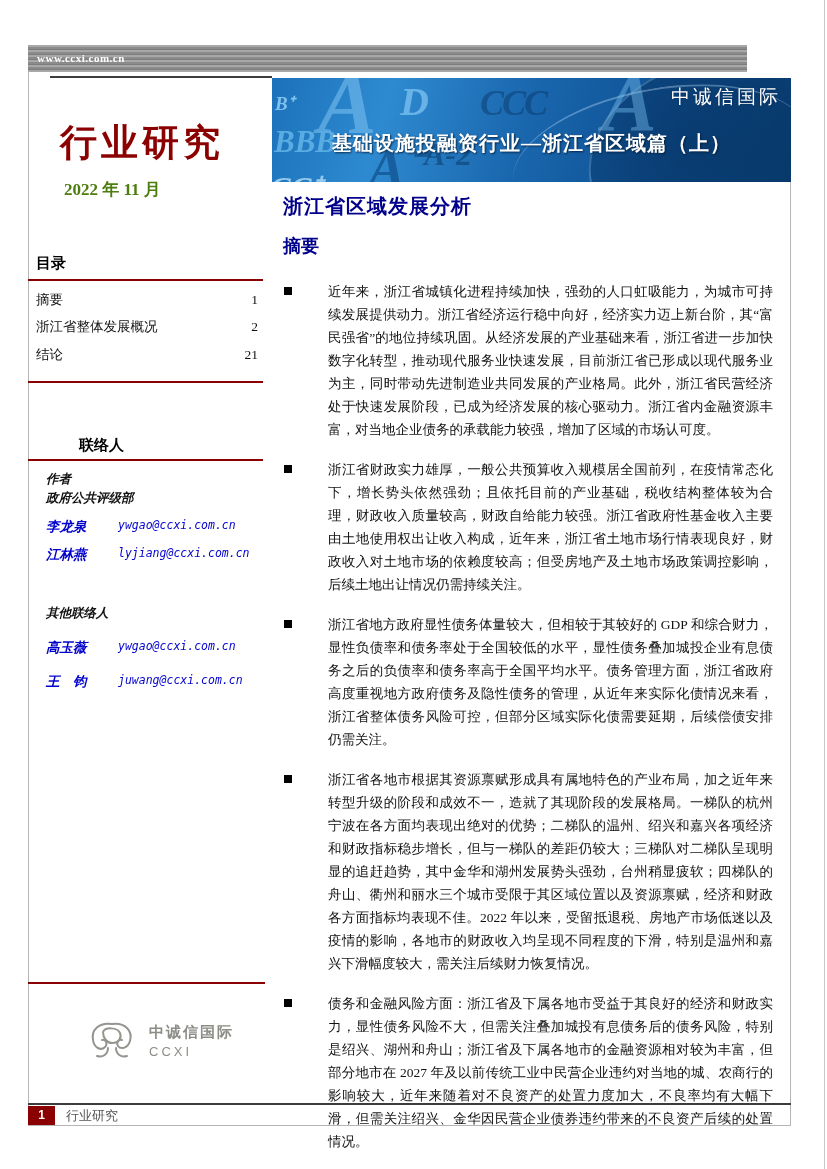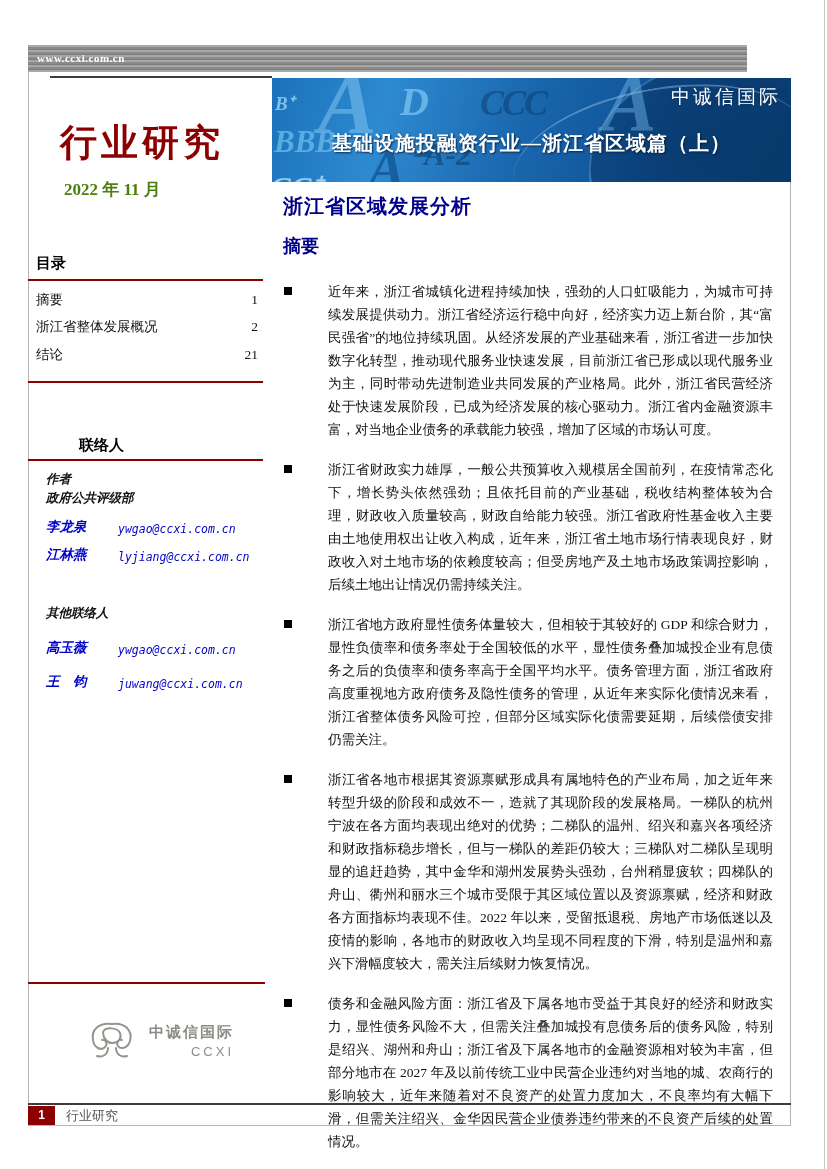--- a/index.html
+++ b/index.html
@@ -52,21 +52,21 @@
   .rl1{left:28px;top:279px;width:235px;}
   .rl2{left:28px;top:381px;width:235px;}
   .rl3{left:28px;top:459px;width:235px;}
   .rl4{left:28px;top:982px;width:237px;}
   .toc-list{position:absolute;left:36px;top:286px;width:222px;}
   .toc-row{display:flex;justify-content:space-between;font-size:13.5px;color:#111;height:27.5px;
           align-items:center;}
   .contacts-title{position:absolute;left:36px;top:436px;font-size:15px;font-weight:bold;color:#000;margin-left:43px;}
   .contacts{position:absolute;left:46px;top:470px;width:215px;font-size:12.5px;font-style:italic;}
   .c-bold{font-weight:bold;color:#111;font-size:12.5px;line-height:19px;}
-  .c-row{display:flex;margin-top:10px;align-items:flex-end;}
+  .c-row{display:flex;margin-top:10px;align-items:flex-start;}
   .c-name{color:#0000cd;font-weight:bold;font-size:13.5px;width:72px;
           font-family:"Liberation Sans","DejaVu Sans",sans-serif;}
   .c-mail{color:#0000cd;font-size:11.5px;font-family:"DejaVu Sans Mono","Liberation Mono",monospace;}
   .others-label{margin-top:40px;}
   .c-row.wide{margin-top:16px;}
 
   
   .main-title{position:absolute;left:283px;top:193px;color:#00008b;font-size:20px;font-weight:bold;
           font-family:"Liberation Sans","DejaVu Sans",sans-serif;letter-spacing:1px;}
   .section-title{position:absolute;left:283px;top:234px;color:#00008b;font-size:18px;font-weight:bold;
@@ -76,21 +76,21 @@
   .bullet .sq{position:absolute;left:1px;top:7px;width:8px;height:8px;background:#000;}
   .bullet p{margin:17px;font-size:13.5px;line-height:23px;color:#111;text-align:justify;
           text-justify:inter-ideograph;}
 
   
   .logo{position:absolute;left:85px;top:1018px;display:flex;align-items:center;}
   .logo svg{display:block;}
   .logo-text{margin-left:10px;color:#8d8d88;}
   .logo-cn{font-size:15px;letter-spacing:2px;font-weight:bold;
           font-family:"Liberation Sans","DejaVu Sans",sans-serif;}
-  .logo-en{font-size:13px;letter-spacing:3px;text-align:right;margin-top:2px;
+  .logo-en{font-size:13px;letter-spacing:3px;margin-top:2px;
           font-family:"Liberation Sans","DejaVu Sans",sans-serif;}
 
   
   .footer-line{position:absolute;left:28px;top:1103px;width:763px;height:2px;background:#3c3c3c;}
   .page-badge{position:absolute;left:28px;top:1106px;width:27px;height:19px;background:#8b0000;
           color:#fff;font-weight:bold;font-size:12px;text-align:center;line-height:19px;
           font-family:"Liberation Sans","DejaVu Sans",sans-serif;}
   .footer-label{position:absolute;left:66px;top:1107px;color:#555;font-size:13px;}
 </style>
 </head>

